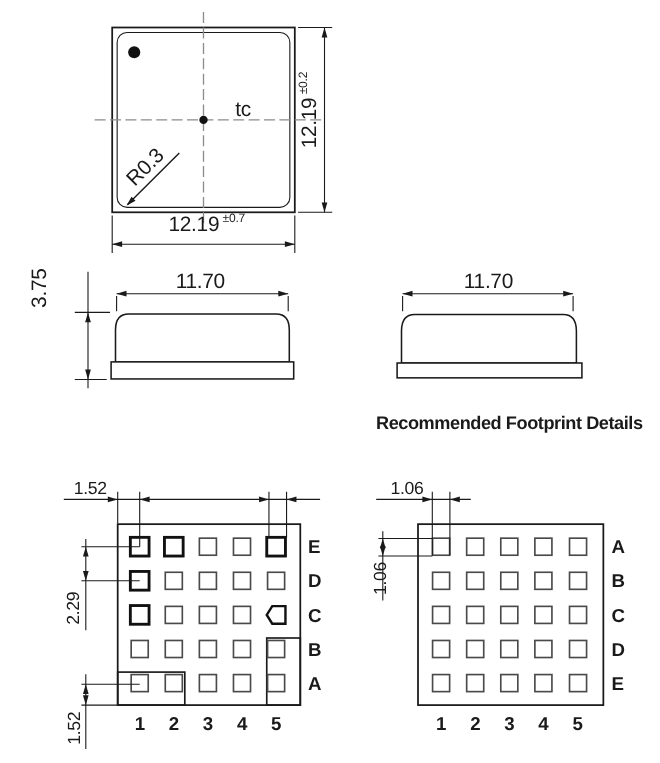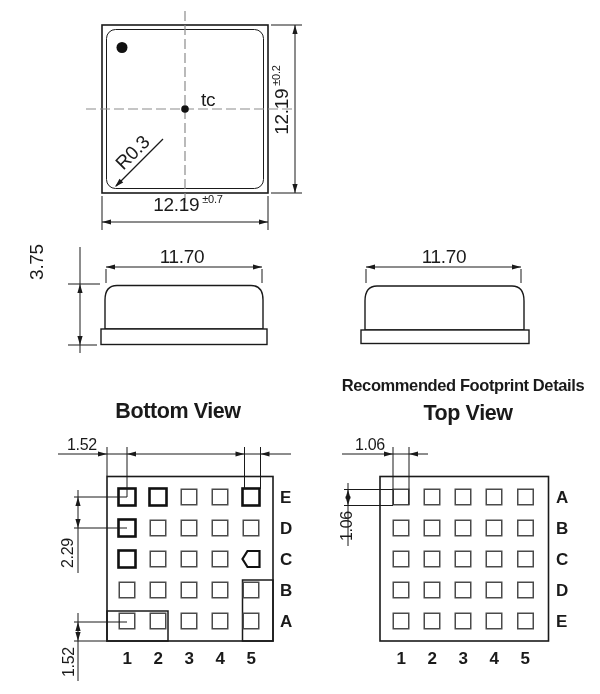--- a/index.html
+++ b/index.html
@@ -186,45 +186,39 @@
 
 <div class="lbl big" style="left:118px;top:194px;width:140px;height:20px;">
   <span>12.19</span>
       <span class="tol">±0.7</span>
 </div>
 <div class="lbl big rot" style="left:221px;top:90px;width:120px;height:20px;">
   <span>12.19</span>
       <span class="tol">±0.2</span>
 </div>
 <div class="lbl big" style="left:188px;top:90px;width:40px;height:18px;" class2="">
-  <span style="width:100%;text-align:center;">tc</span>
+  <span style="width:100%;text-align:right;">tc</span>
 </div>
 <div class="lbl big rot45" style="left:102px;top:143px;width:60px;height:18px;">
   <span>R0.3</span>
 </div>
 
 <div class="lbl big" style="left:122px;top:247px;width:120px;height:18px;">
   <span>11.70</span>
 </div>
 <div class="lbl big rot" style="left:6px;top:253px;width:60px;height:18px;">
   <span>3.75</span>
 </div>
 <div class="lbl big" style="left:384px;top:247px;width:120px;height:18px;">
   <span>11.70</span>
 </div>
 
 <div class="lbl head" style="left:323px;top:375px;width:280px;height:20px;">
   <span>Recommended Footprint Details</span>
 </div>
-<div class="lbl title" style="left:78px;top:399px;width:200px;height:26px;">
-  <span>Bottom View</span>
-</div>
-<div class="lbl title" style="left:368px;top:401px;width:200px;height:26px;">
-  <span>Top View</span>
-</div>
 
 <div class="lbl dim" style="left:42px;top:436px;width:80px;height:17px;">
   <span>1.52</span>
 </div>
 <div class="lbl dim rot" style="left:46px;top:545px;width:44px;height:16px;">
   <span>2.29</span>
 </div>
 <div class="lbl dim rot" style="left:47px;top:654px;width:44px;height:16px;">
   <span>1.52</span>
 </div>

